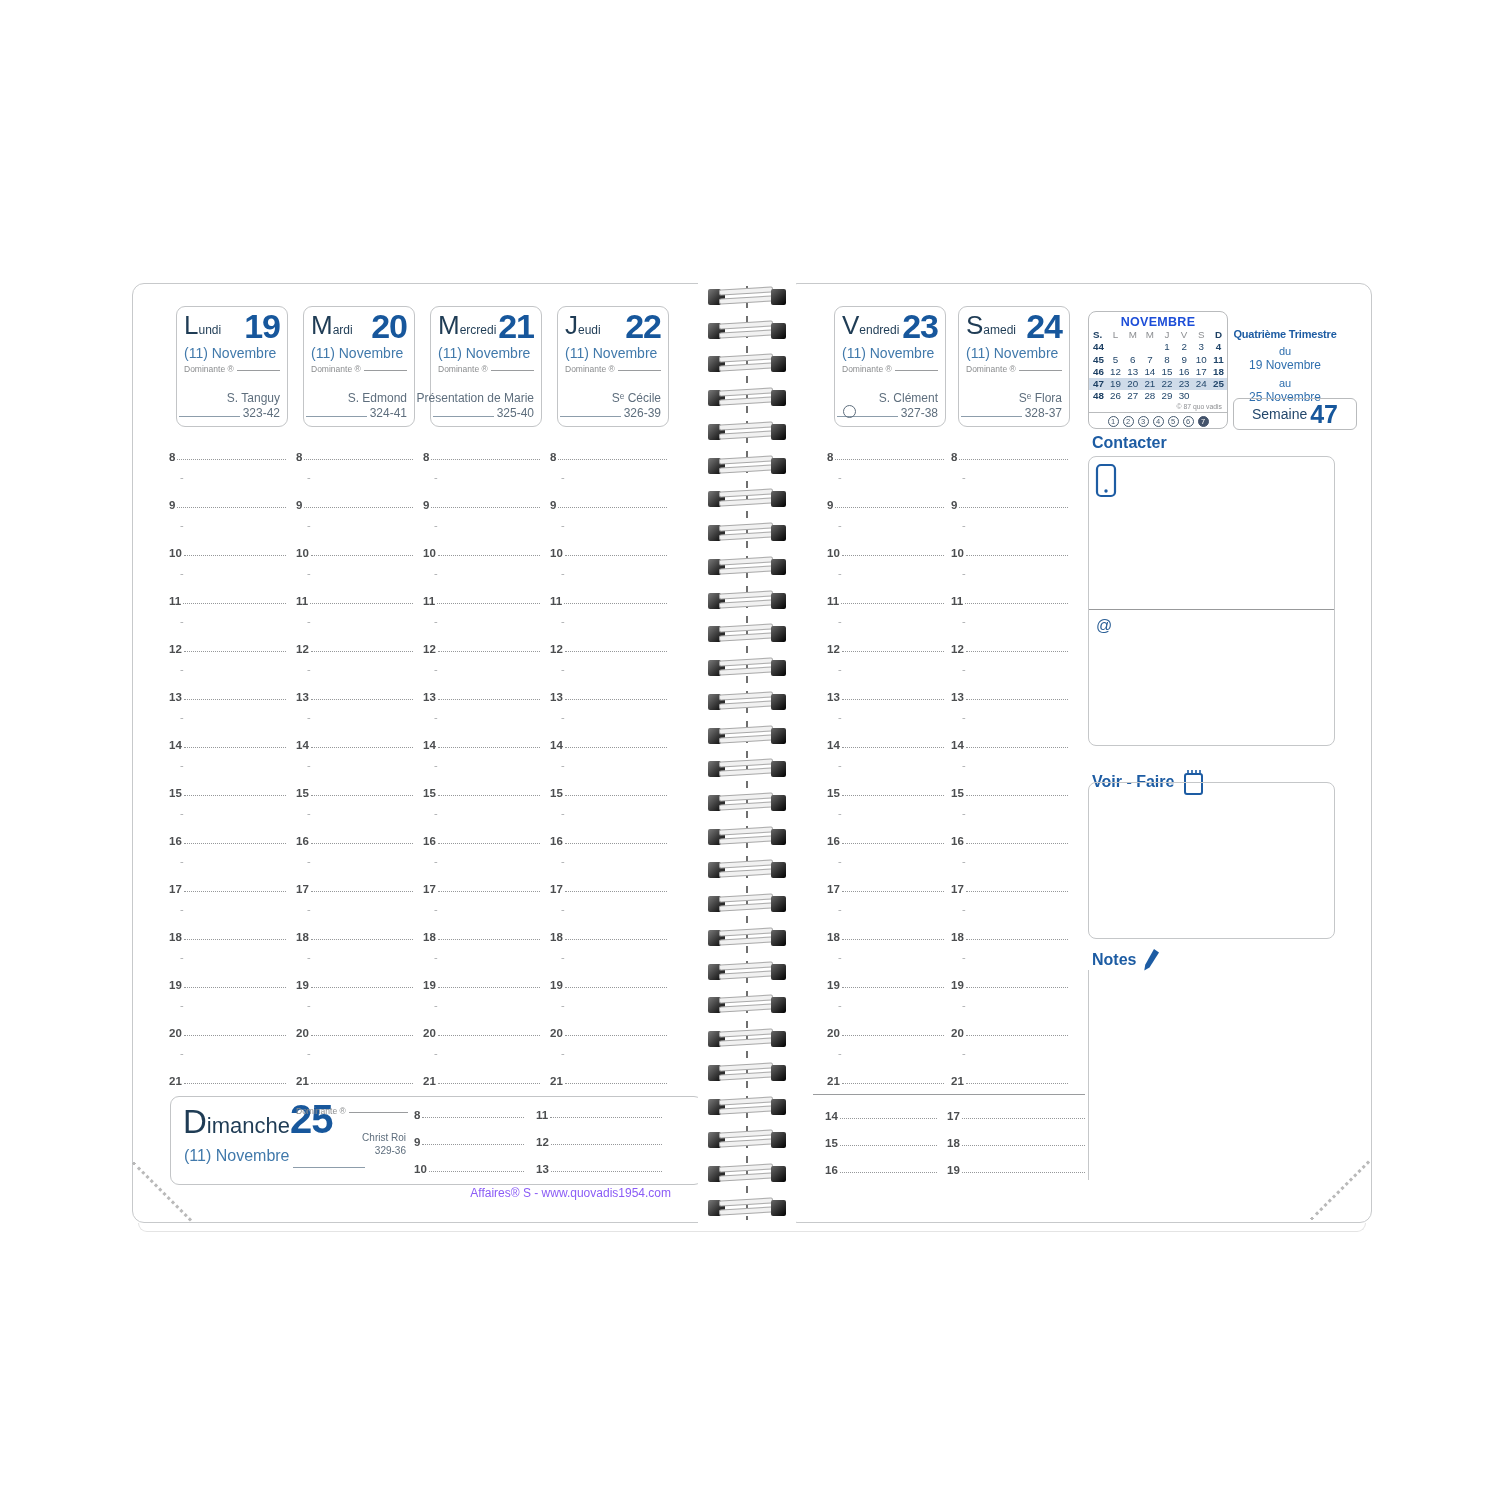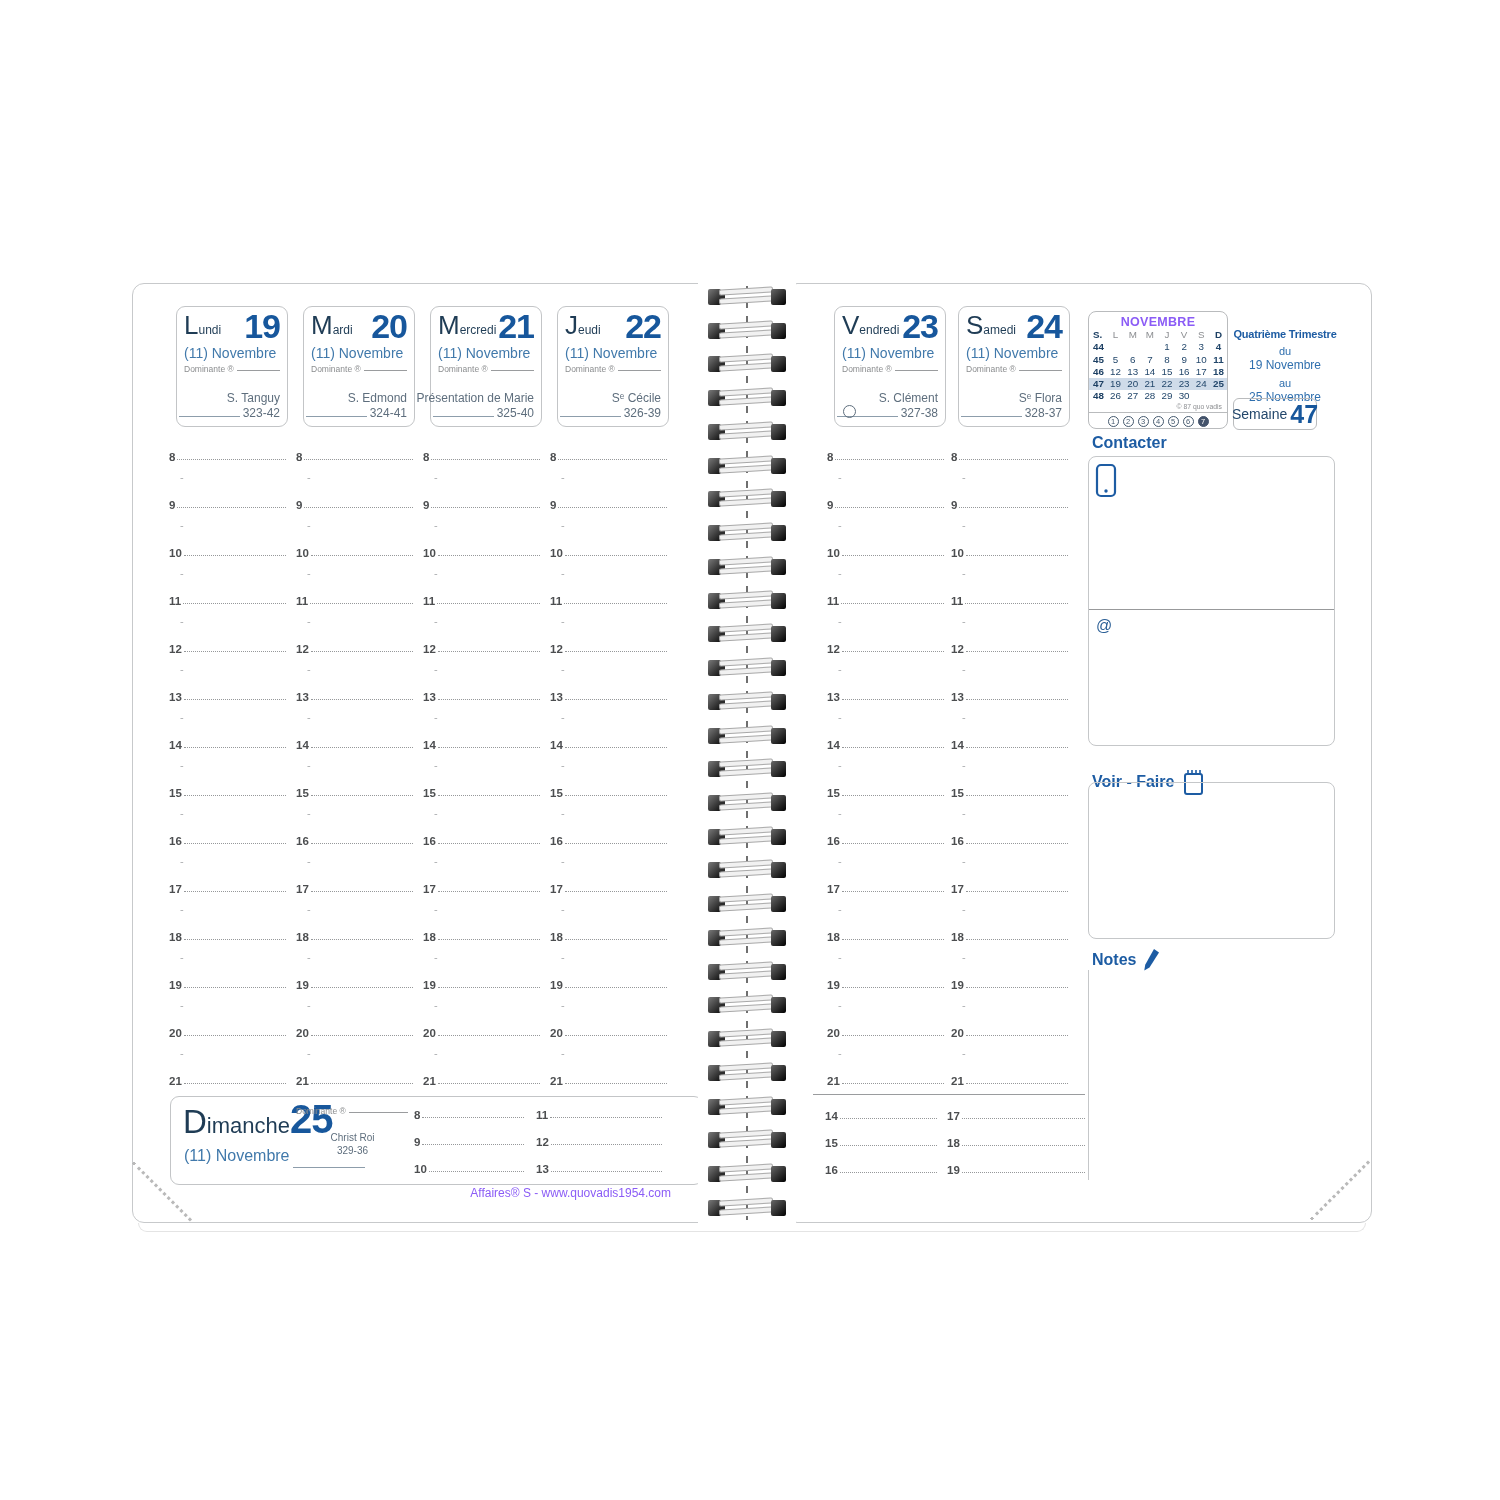--- a/index.html
+++ b/index.html
@@ -43,53 +43,53 @@
   .half{position:absolute;left:11px;top:23px;font-size:11px;color:#aaacae;line-height:1;}
 
   
   .sun-box{position:absolute;left:37px;top:812px;width:533px;height:89px;border:1px solid #c3c5c7;border-radius:9px;box-sizing:border-box;background:#fff;}
   .sun-name{position:absolute;left:12px;top:6px;color:#1f3c55;line-height:1;white-space:nowrap;}
   .sun-name .cap{font-size:33px;}
   .sun-name .rest{font-size:22px;}
   .sun-num{font-size:40px;font-weight:bold;color:#17579c;letter-spacing:-1px;line-height:0.8;}
   .sun-sub{position:absolute;left:13px;top:50px;font-size:16px;color:#4179ab;}
   .sun-dom{position:absolute;left:125px;top:9px;width:112px;display:flex;align-items:baseline;}
-  .sun-saint{position:absolute;left:128px;top:34px;width:107px;text-align:center;font-size:10px;color:#5e6e7d;line-height:1.3;}
+  .sun-saint{position:absolute;left:128px;top:34px;width:107px;text-align:right;font-size:10px;color:#5e6e7d;line-height:1.3;}
   .sun-uline{position:absolute;left:122px;top:70px;width:72px;border-bottom:1px solid #8d9dab;}
   .sun-hours{position:absolute;}
   .sun-row{height:27px;position:relative;}
   .page.left .sun-hours.a{left:243px;top:10px;width:110px;}
   .page.left .sun-hours.b{left:365px;top:10px;width:126px;}
   .page.right .sun-hours.ra{left:30px;top:824px;width:112px;}
   .page.right .sun-hours.rb{left:152px;top:824px;width:138px;}
   .sun-sep{position:absolute;left:18px;top:810px;width:272px;border-top:1px solid #9a9c9e;}
 
   .page-footer{position:absolute;right:37px;top:902px;font-size:12px;color:#8b5cf6;}
 
   
   .cal-box{position:absolute;left:293px;top:27px;width:140px;height:118px;border:1px solid #b9bbbd;border-radius:8px;box-sizing:border-box;padding-top:3px;background:#fff;}
-  .cal-title{text-align:center;font-size:12.5px;font-weight:bold;color:#8b5cf6;letter-spacing:0.3px;line-height:14px;}
+  .cal-title{text-align:center;font-size:12.5px;font-weight:bold;color:#1d4ed8;letter-spacing:0.3px;line-height:14px;}
   .cal-row{display:grid;grid-template-columns:18px repeat(7,1fr);font-size:9.8px;line-height:12.3px;text-align:center;}
   .cal-row .wk{font-weight:bold;color:#1c3f63;text-align:left;padding-left:4px;}
   .cal-head{color:#8d8f92;}
   .cal-head .dcol{color:#1c3f63;font-weight:bold;}
   .cal-day{color:#23476b;}
   .cal-row .dcol{font-weight:bold;}
   .cal-row.hl{background:#cfdbe9;}
   .cal-copy{font-size:6.8px;color:#8d8f92;text-align:right;padding-right:5px;line-height:8px;}
   .cal-div{border-top:1px solid #b9bbbd;margin-top:1px;}
   .cal-circles{display:flex;justify-content:center;gap:4px;padding-top:3px;}
   .circ{width:11px;height:11px;border:1px solid #44596e;border-radius:50%;font-size:7.5px;color:#44596e;display:flex;align-items:center;justify-content:center;line-height:1;box-sizing:border-box;}
   .circ.filled{background:#44536b;border-color:#44536b;color:#fff;}
 
   .trim{position:absolute;left:438px;top:44px;width:104px;text-align:center;color:#2f6fae;}
   .trim-title{font-size:11px;font-weight:bold;color:#1d5ca3;white-space:nowrap;letter-spacing:-0.2px;}
   .trim-du{font-size:11px;margin-top:5px;line-height:13px;}
   .trim-date{font-size:12px;line-height:14px;}
-  .sem-box{position:absolute;left:438px;top:114px;width:84px;height:32px;border:1px solid #b9bbbd;border-radius:6px;display:flex;align-items:center;justify-content:center;box-sizing:border-box;}
+  .sem-box{position:absolute;left:438px;top:114px;width:124px;height:32px;border:1px solid #b9bbbd;border-radius:6px;display:flex;align-items:center;justify-content:center;box-sizing:border-box;}
   .sem-word{font-size:14px;color:#23476b;margin-right:3px;}
   .sem-num{font-size:25px;font-weight:bold;color:#17579c;line-height:1;}
 
   .sb-title{position:absolute;font-size:16px;font-weight:bold;color:#1d5ca3;display:flex;align-items:center;gap:8px;justify-content:flex-end;}
   .t-contact{left:297px;top:150px;}
   .t-todo{left:297px;top:472px;margin-top:12px;}
   .t-notes{left:297px;top:664px;}
   .contact-box{position:absolute;left:293px;top:172px;width:247px;height:290px;border:1px solid #c5c7c9;border-radius:8px;box-sizing:border-box;}
   .phone-ico{position:absolute;left:6px;top:6px;}
   .contact-div{position:absolute;left:0;right:0;top:152px;border-top:1px solid #98999b;}

